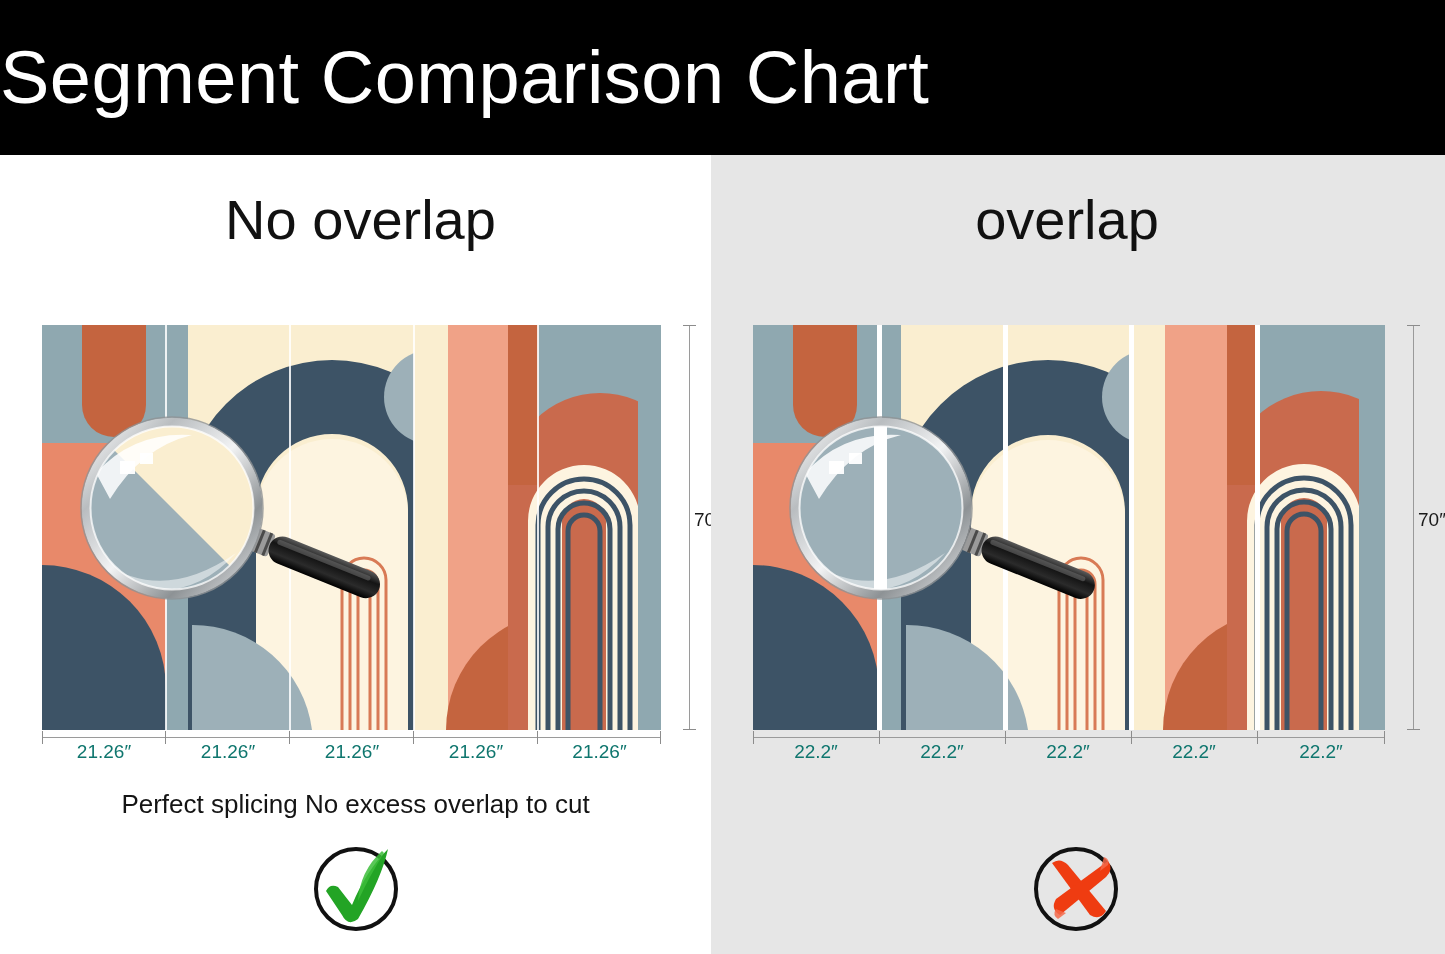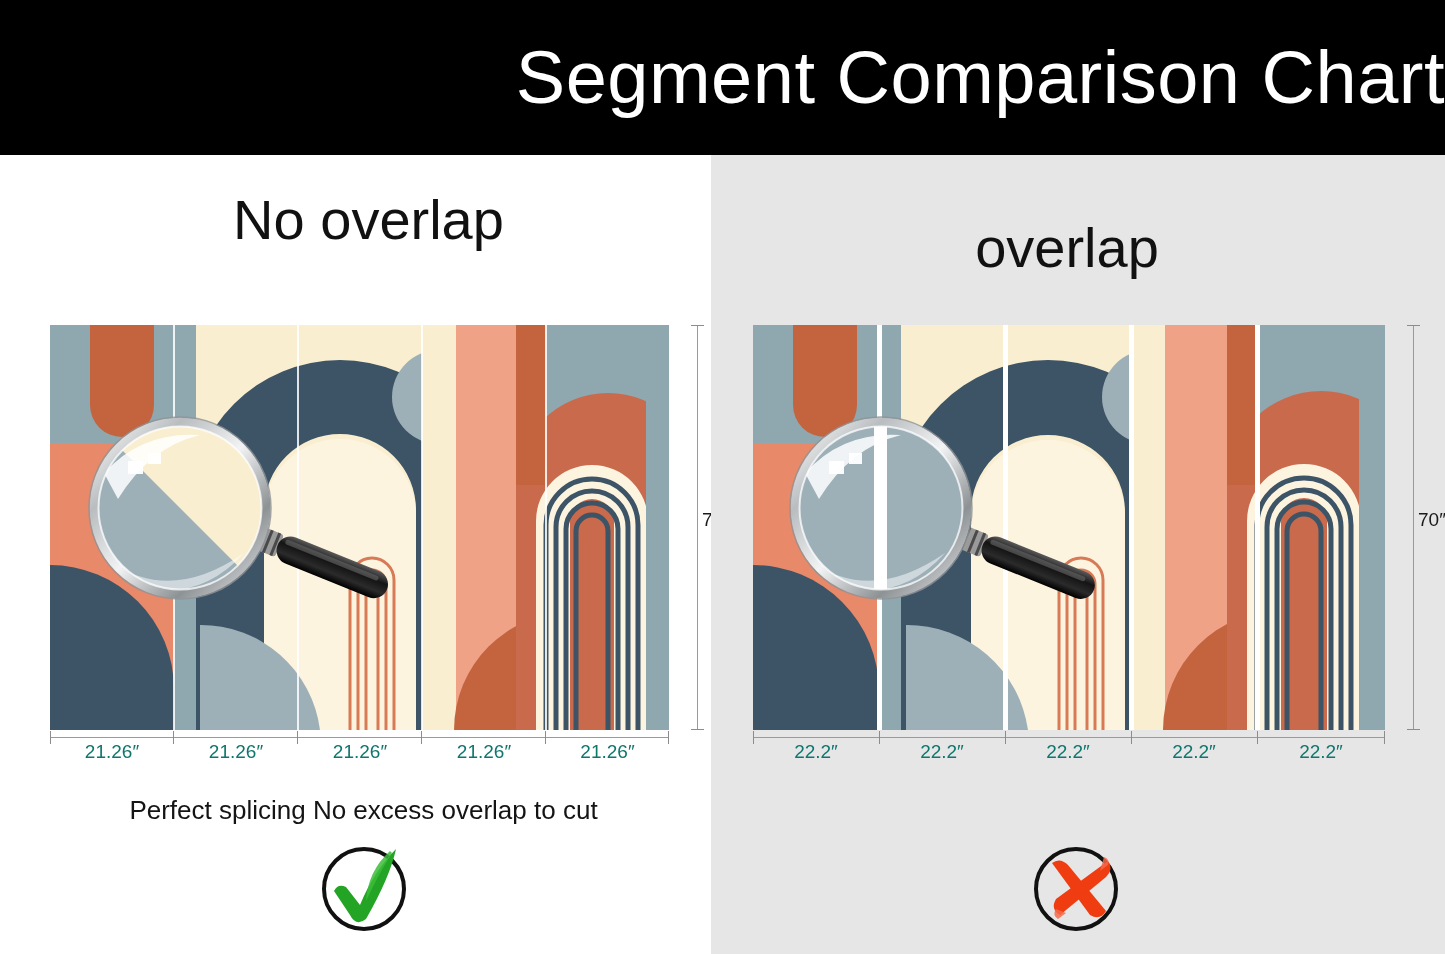--- a/index.html
+++ b/index.html
@@ -8,46 +8,46 @@
     background:#ffffff;
     font-family:"Liberation Sans", sans-serif;
     overflow:hidden;
   }
   .page{position:relative;width:1445px;height:954px;}
 
   
   .banner{
     position:absolute;left:0;top:0;width:1445px;height:155px;
     background:#000000;
-    display:flex;align-items:center;justify-content:flex-end;
+    display:flex;align-items:center;justify-content:flex-start;
   }
   .banner-title{
     color:#ffffff;
     font-size:74px;
     font-weight:400;
     letter-spacing:.5px;
     font-family:"Liberation Sans", sans-serif;
     white-space:nowrap;
   }
 
   
   .panels{position:absolute;left:0;top:155px;width:1445px;height:799px;}
   .panel{position:absolute;top:0;height:799px;}
-  .panel-left{left:8px;width:711px;background:#ffffff;}
+  .panel-left{left:0;width:711px;background:#ffffff;}
   .panel-right{left:711px;width:734px;background:#e6e6e6;}
 
   .panel-heading{
     position:absolute;top:32px;left:0;width:100%;
     text-align:center;
     font-size:56px;color:#111;font-weight:400;
     font-family:"Liberation Sans", sans-serif;
     white-space:nowrap;
   }
   .panel-left .panel-heading{padding-left:10px;box-sizing:border-box;}
-  .panel-right .panel-heading{padding-right:22px;box-sizing:border-box;margin-top:28px;}
+  .panel-right .panel-heading{padding-right:22px;box-sizing:border-box;}
 
   
   .stage{position:absolute;}
   .stage-left{left:42px;top:170px;width:619px;height:405px;}
   .stage-right{left:42px;top:170px;width:632px;height:405px;}
 
   .art{
     position:absolute;left:0;top:0;width:100%;height:100%;
     overflow:hidden;
   }
@@ -74,21 +74,21 @@
   .vruler .v-label{
     position:absolute;left:5px;
     font-size:19px;color:#1a1a1a;
     font-family:"Liberation Sans", sans-serif;white-space:nowrap;
   }
 
   
   .caption{
     position:absolute;width:100%;text-align:center;
     font-size:26px;color:#141414;font-weight:400;
-    font-family:"Liberation Sans", sans-serif;white-space:nowrap;margin-top:6px;
+    font-family:"Liberation Sans", sans-serif;white-space:nowrap;
   }
   .verdict{position:absolute;left:0;width:100%;display:flex;justify-content:center;}
   .verdict svg{display:block;}
 </style>
 </head>
 <body>
 
 <div class="page">
 
   <div class="banner">

